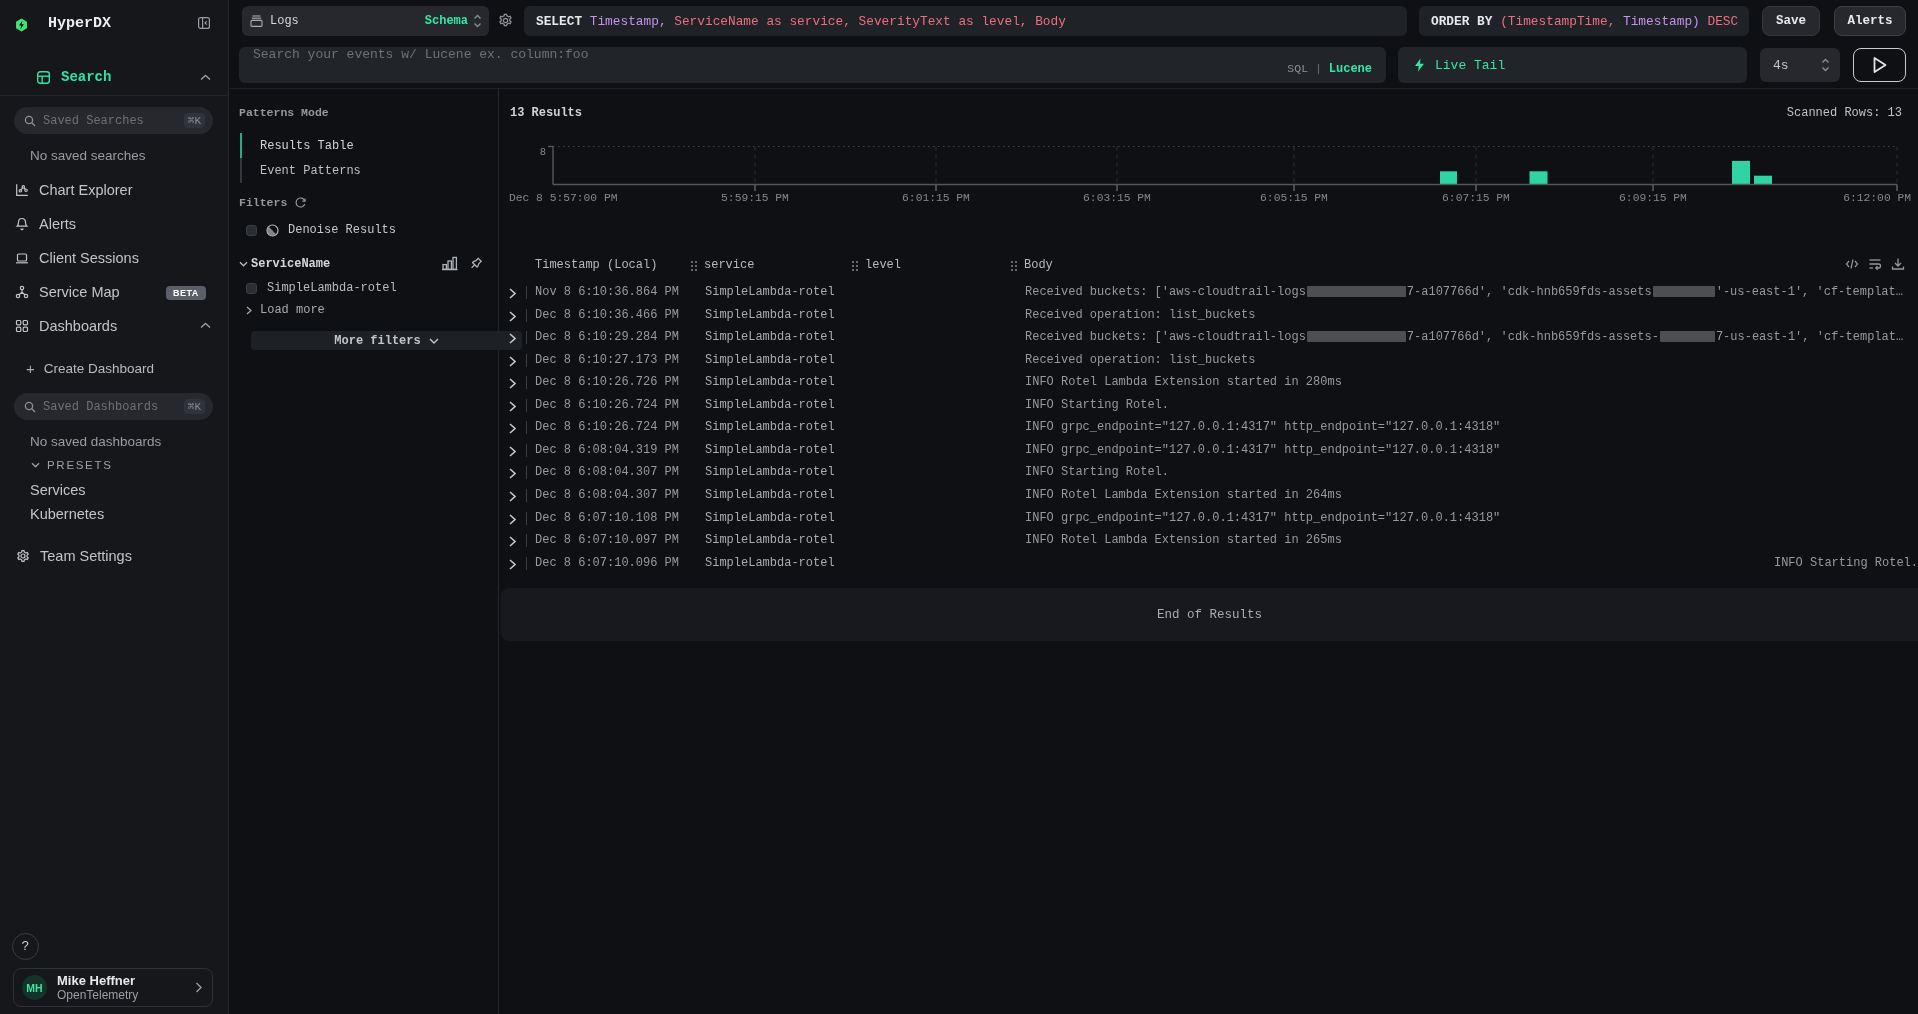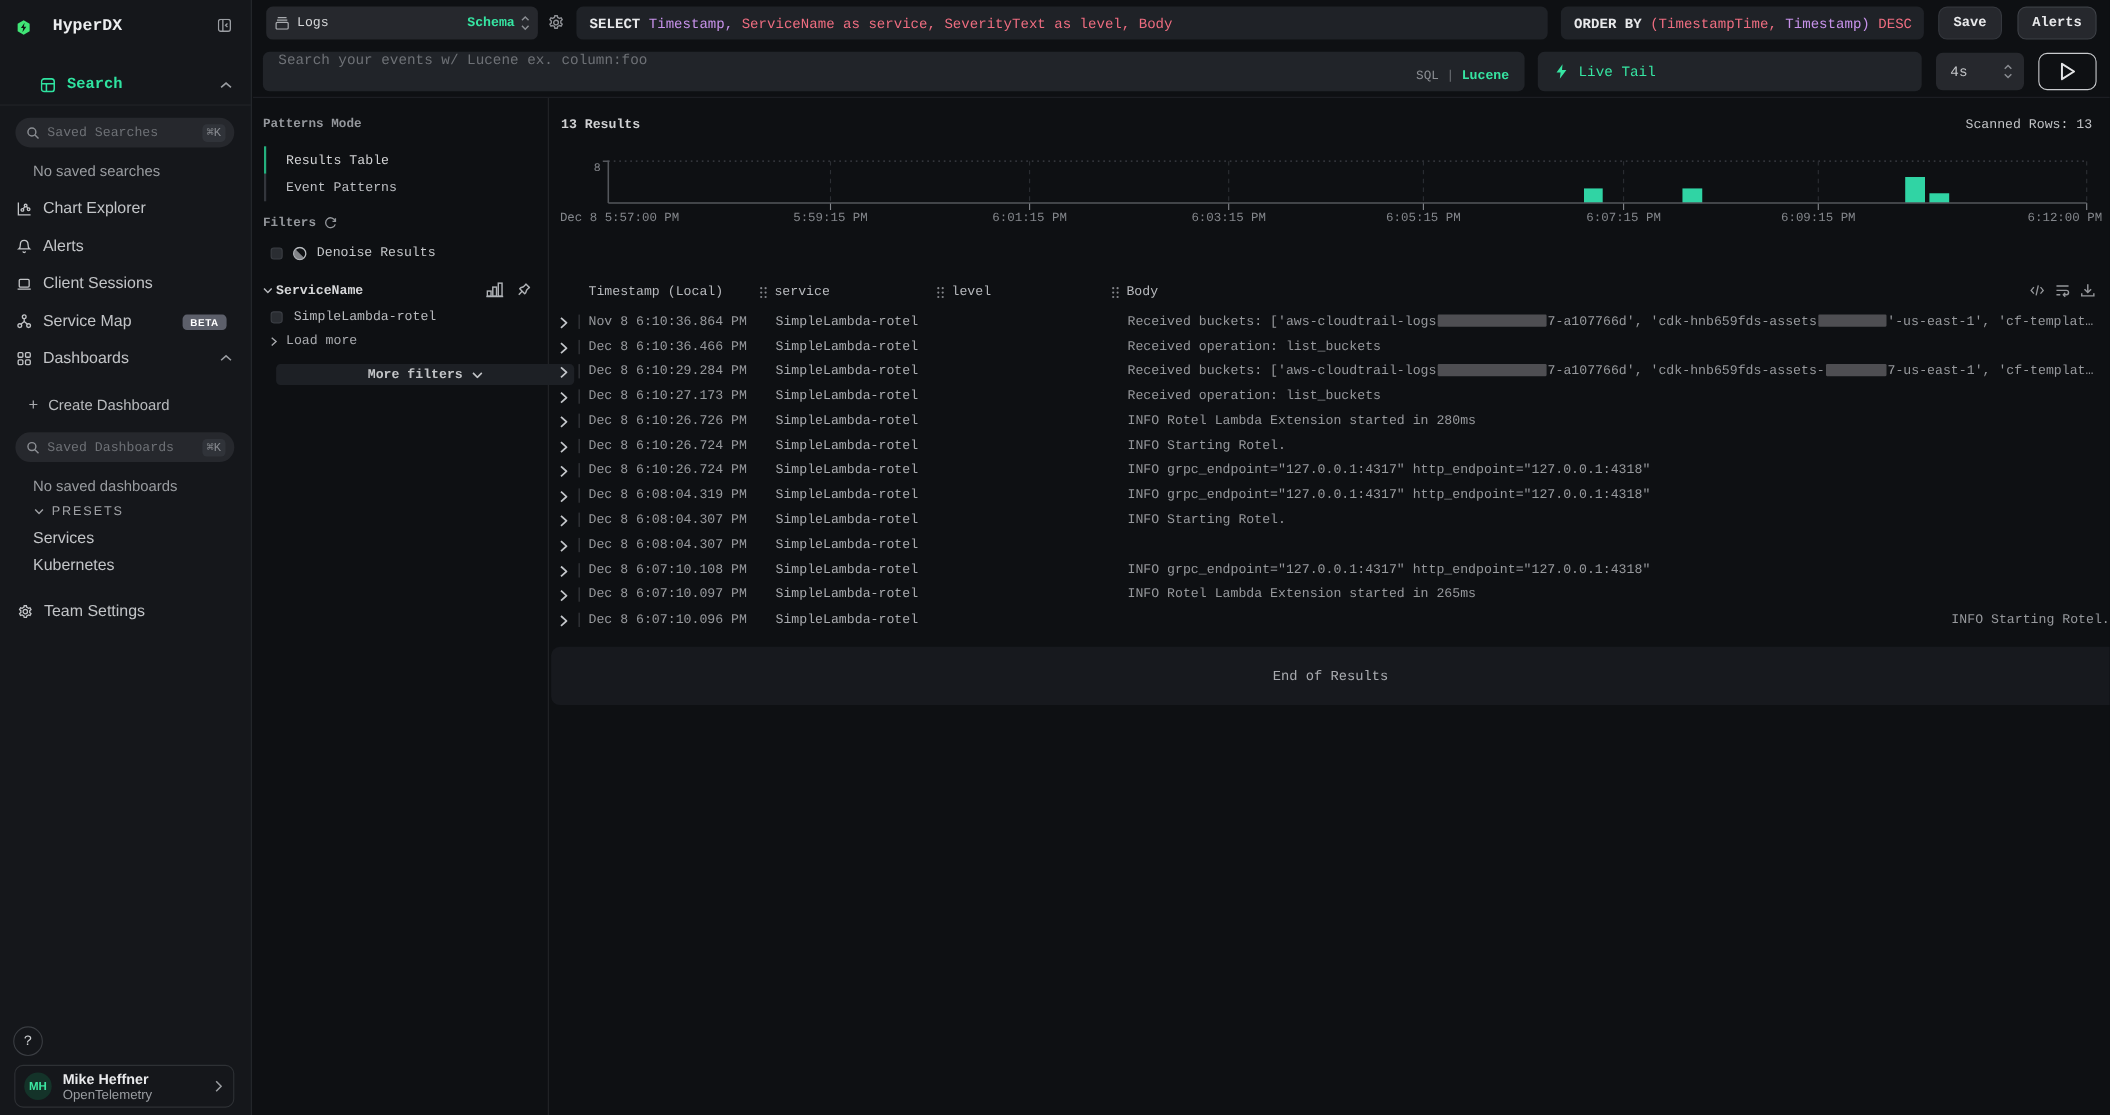--- a/index.html
+++ b/index.html
@@ -533,20 +533,21 @@
       </div>
     <div class="row" style="top:202.9px;">
         <span class="exp">
           <svg width="7" height="11" viewBox="0 0 7 11" fill="none" stroke="#c3c6ca" stroke-width="1.6">
             <path d="M1 1 L6 5.5 L1 10"></path>
           </svg>
         </span>
         <span class="bar"></span>
         <span class="ts">Dec 8 6:08:04.307 PM</span>
         <span class="sv">SimpleLambda-rotel</span>
+        <span class="bd">INFO Rotel Lambda Extension started in 264ms</span>
       </div>
     <div class="row" style="top:225.5px;">
         <span class="exp">
           <svg width="7" height="11" viewBox="0 0 7 11" fill="none" stroke="#c3c6ca" stroke-width="1.6">
             <path d="M1 1 L6 5.5 L1 10"></path>
           </svg>
         </span>
         <span class="bar"></span>
         <span class="ts">Dec 8 6:07:10.108 PM</span>
         <span class="sv">SimpleLambda-rotel</span>

